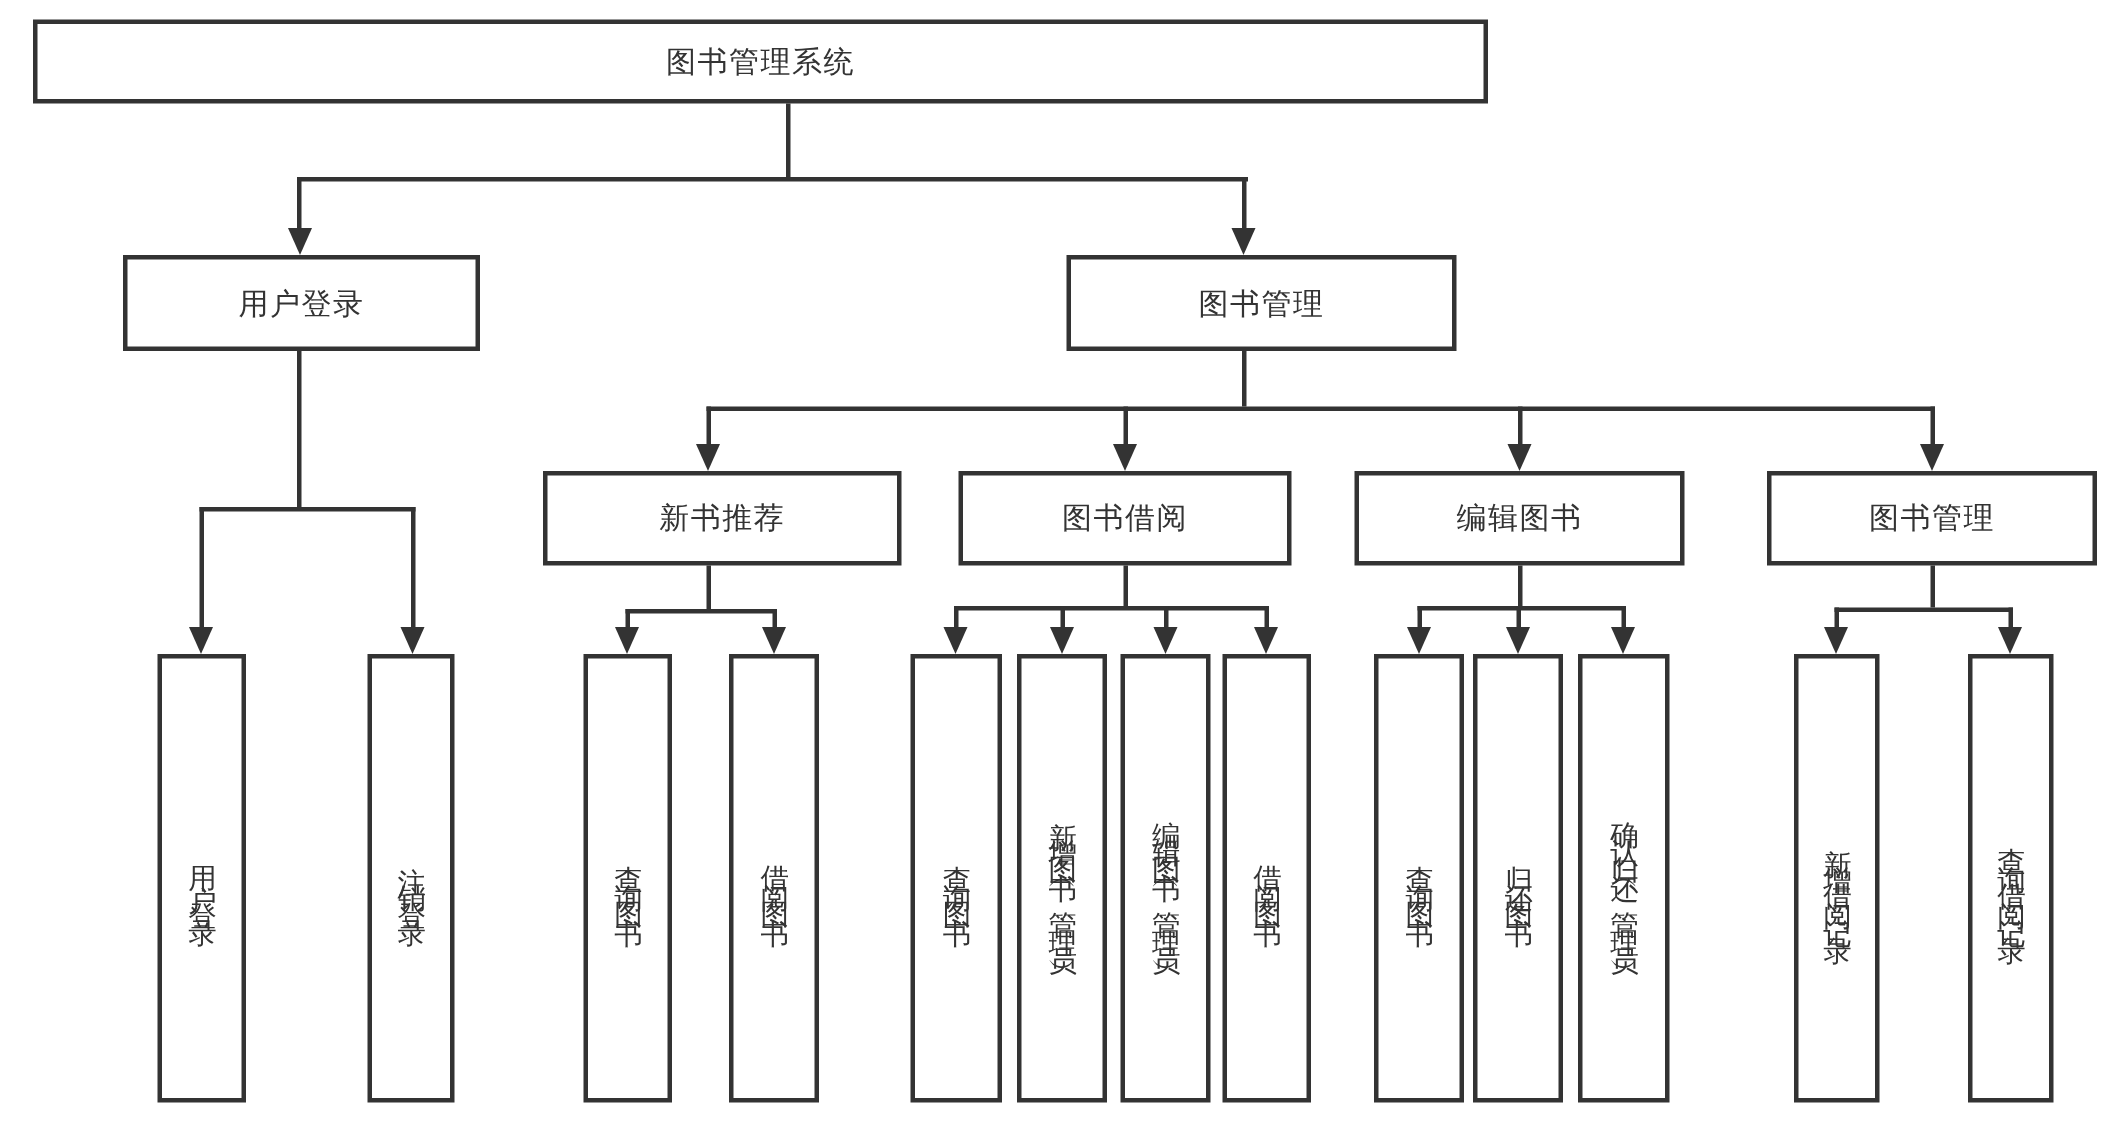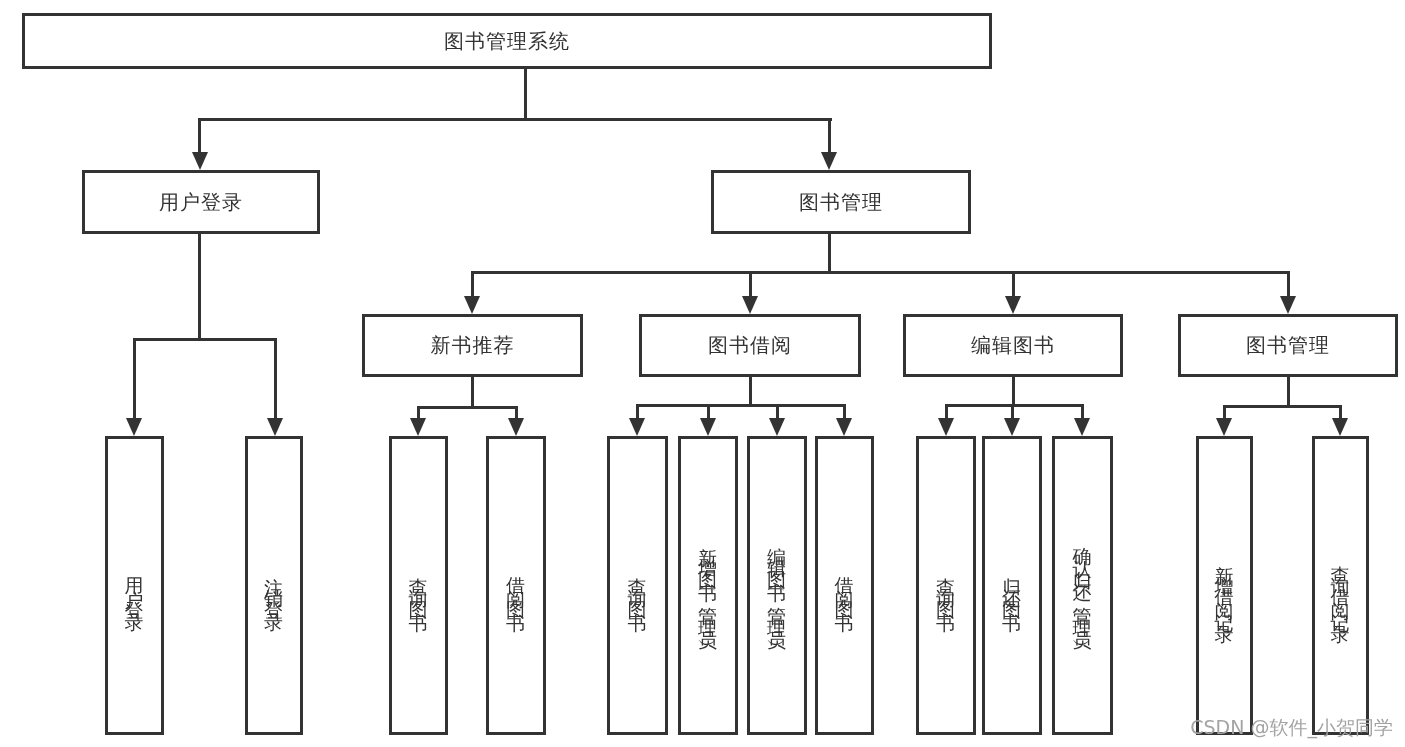--- a/index.html
+++ b/index.html
@@ -70,21 +70,21 @@
     <span class="lbl">图书管理系统</span>
   </div>
 
   <div class="box hbox" style="left:82px;top:170px;width:238px;height:64px">
     <span class="lbl">用户登录</span>
   </div>
   <div class="box hbox" style="left:711px;top:170px;width:260px;height:64px">
     <span class="lbl">图书管理</span>
   </div>
 
-  <div class="box hbox" style="left:362px;top:314px;width:221px;height:63px">
+  <div class="box hbox" style="left:362px;top:314px;width:239px;height:63px">
     <span class="lbl">新书推荐</span>
   </div>
   <div class="box hbox" style="left:639px;top:314px;width:222px;height:63px">
     <span class="lbl">图书借阅</span>
   </div>
   <div class="box hbox" style="left:903px;top:314px;width:220px;height:63px">
     <span class="lbl">编辑图书</span>
   </div>
   <div class="box hbox" style="left:1178px;top:314px;width:220px;height:63px">
     <span class="lbl">图书管理</span>
@@ -186,15 +186,14 @@
   <div class="line lv" style="left:1081px;top:404px;height:16px"></div>
   <div class="arrow" style="left:1074px;top:418px"></div>
 
   <div class="line lv" style="left:1287px;top:377px;height:28px"></div>
   <div class="line lh" style="left:1223px;top:405px;width:119px"></div>
   <div class="line lv" style="left:1223px;top:405px;height:15px"></div>
   <div class="arrow" style="left:1216px;top:418px"></div>
   <div class="line lv" style="left:1339px;top:405px;height:15px"></div>
   <div class="arrow" style="left:1332px;top:418px"></div>
 
-  <div class="watermark">CSDN @软件_小贺同学</div>
 
 </div>
 
 </body></html>

